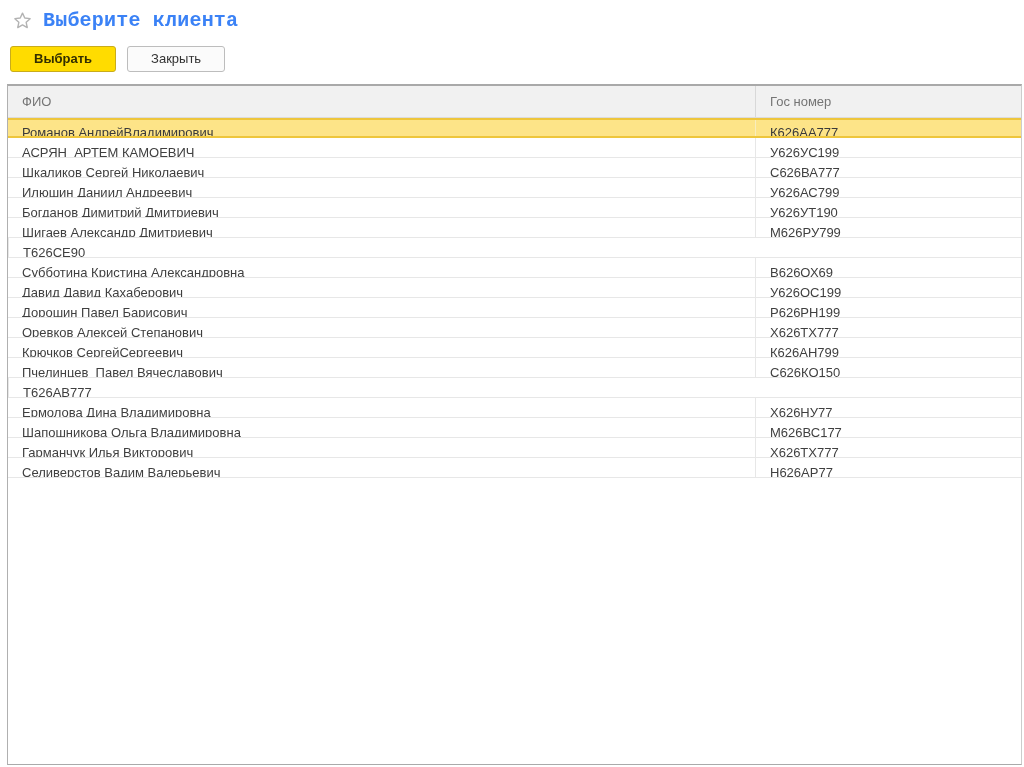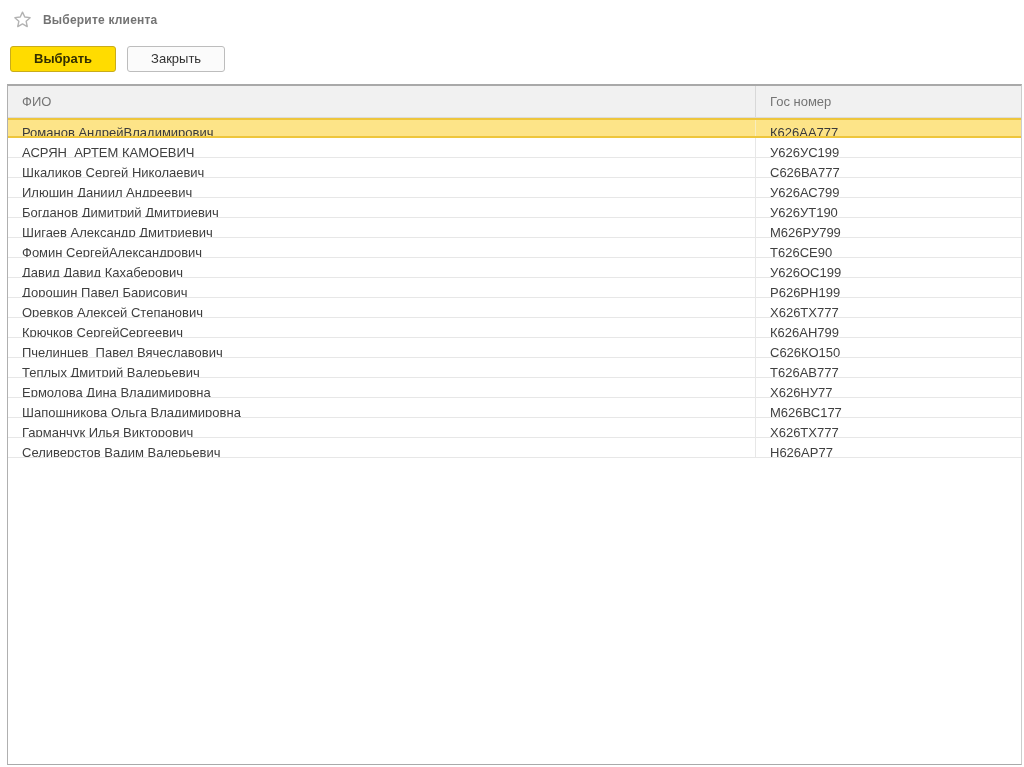--- a/index.html
+++ b/index.html
@@ -13,22 +13,23 @@
   }
 
   
   .titlebar {
     position:absolute; top:9px; left:12px;
     display:flex; align-items:center; gap:10px;
   }
   .star { width:21px; height:21px; display:inline-block; cursor:pointer; }
   .star svg { display:block; }
   .page-title {
-    font-size:12px; font-weight:bold; color:#737373;
+    font-size:20px; font-weight:bold; color:#3b82f6;
     letter-spacing:0.2px;
+    font-family:Liberation Mono, monospace;
   }
 
   
   .command-bar {
     position:absolute; top:46px; left:10px;
     display:flex; gap:11px;
   }
   .btn {
     height:26px; padding:0 23px;
     font-family:"Liberation Sans", sans-serif;
@@ -137,22 +138,25 @@
         </div>
         <div class="row">
           <div class="cell name">Богданов Димитрий Дмитриевич</div>
           <div class="cell plate">У626УТ190</div>
         </div>
         <div class="row">
           <div class="cell name">Шигаев Александр Дмитриевич</div>
           <div class="cell plate">М626РУ799</div>
         </div>
         <div class="row">
-          <div class="cell name">Фомин СергейАлександрович</div>
           <div class="cell plate">Т626СЕ90</div>
+        </div>
+        <div class="row">
+          <div class="cell name">Субботина Кристина Александровна</div>
+          <div class="cell plate">В626ОХ69</div>
         </div>
         <div class="row">
           <div class="cell name">Давид Давид Кахаберович</div>
           <div class="cell plate">У626ОС199</div>
         </div>
         <div class="row">
           <div class="cell name">Дорошин Павел Барисович</div>
           <div class="cell plate">Р626РН199</div>
         </div>
         <div class="row">
@@ -161,21 +165,20 @@
         </div>
         <div class="row">
           <div class="cell name">Крючков СергейСергеевич</div>
           <div class="cell plate">К626АН799</div>
         </div>
         <div class="row">
           <div class="cell name">Пчелинцев  Павел Вячеславович</div>
           <div class="cell plate">С626КО150</div>
         </div>
         <div class="row">
-          <div class="cell name">Теплых Дмитрий Валерьевич</div>
           <div class="cell plate">Т626АВ777</div>
         </div>
         <div class="row">
           <div class="cell name">Ермолова Дина Владимировна</div>
           <div class="cell plate">Х626НУ77</div>
         </div>
         <div class="row">
           <div class="cell name">Шапошникова Ольга Владимировна</div>
           <div class="cell plate">М626ВС177</div>
         </div>

